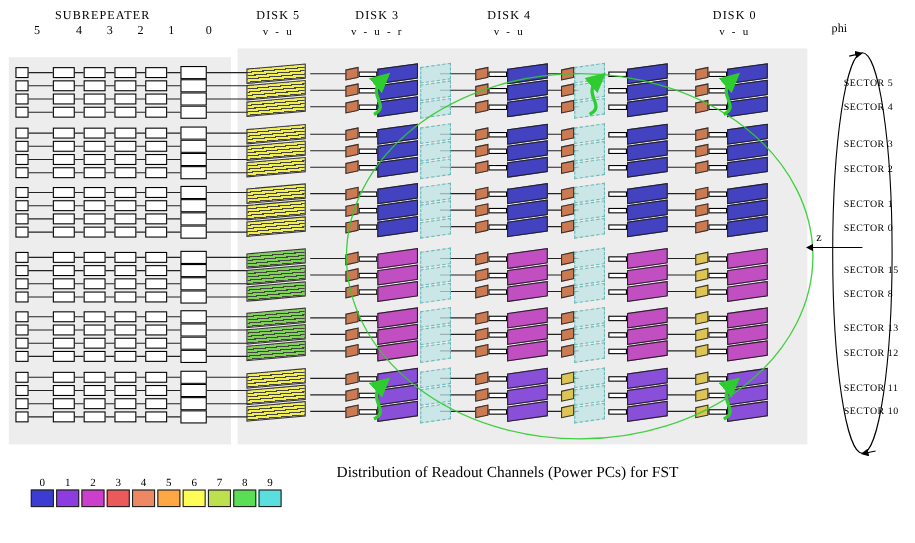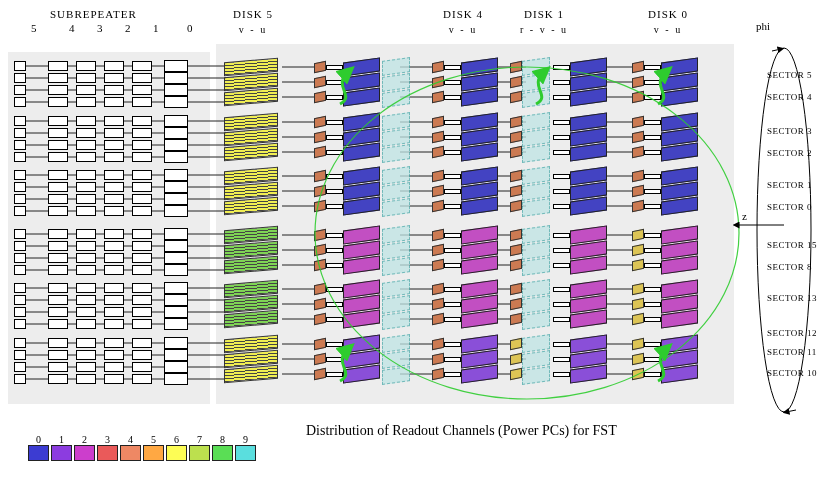--- a/index.html
+++ b/index.html
@@ -132,27 +132,27 @@
       <line x1="600" y1="344" x2="648" y2="344" stroke="#222222" stroke-width="1"></line>
       <line x1="600" y1="359" x2="648" y2="359" stroke="#222222" stroke-width="1"></line>
       <line x1="600" y1="374" x2="648" y2="374" stroke="#222222" stroke-width="1"></line>
     </svg>
 
   <div id="generated" class="lay">
       <div style="position: absolute; left: 208px; top: 8px; width: 90px; text-align: center;">
         <div style="font-size: 11px; letter-spacing: 1px;">DISK 5</div>
         <div style="font-size: 10px; letter-spacing: 2px; margin-top: 4px;">v - u</div>
       </div>
+      <div style="position: absolute; left: 298px; top: 8px; width: 90px; text-align: center;">
+        <div style="font-size: 11px; letter-spacing: 1px;">DISK 3</div>
+        <div style="font-size: 10px; letter-spacing: 2px; margin-top: 4px;">v - u - r</div>
+      </div>
       <div style="position: absolute; left: 418px; top: 8px; width: 90px; text-align: center;">
         <div style="font-size: 11px; letter-spacing: 1px;">DISK 4</div>
         <div style="font-size: 10px; letter-spacing: 2px; margin-top: 4px;">v - u</div>
-      </div>
-      <div style="position: absolute; left: 499px; top: 8px; width: 90px; text-align: center;">
-        <div style="font-size: 11px; letter-spacing: 1px;">DISK 1</div>
-        <div style="font-size: 10px; letter-spacing: 2px; margin-top: 4px;">r - v - u</div>
       </div>
       <div style="position: absolute; left: 623px; top: 8px; width: 90px; text-align: center;">
         <div style="font-size: 11px; letter-spacing: 1px;">DISK 0</div>
         <div style="font-size: 10px; letter-spacing: 2px; margin-top: 4px;">v - u</div>
       </div>
       <div style="position: absolute; left: 14px; top: 61px; width: 12px; height: 10px; background: rgb(255, 255, 255); border: 1px solid rgb(0, 0, 0); box-sizing: border-box;"></div>
       <div style="position: absolute; left: 48px; top: 61px; width: 20px; height: 10px; background: rgb(255, 255, 255); border: 1px solid rgb(0, 0, 0); box-sizing: border-box;"></div>
       <div style="position: absolute; left: 76px; top: 61px; width: 20px; height: 10px; background: rgb(255, 255, 255); border: 1px solid rgb(0, 0, 0); box-sizing: border-box;"></div>
       <div style="position: absolute; left: 104px; top: 61px; width: 20px; height: 10px; background: rgb(255, 255, 255); border: 1px solid rgb(0, 0, 0); box-sizing: border-box;"></div>
       <div style="position: absolute; left: 132px; top: 61px; width: 20px; height: 10px; background: rgb(255, 255, 255); border: 1px solid rgb(0, 0, 0); box-sizing: border-box;"></div>
@@ -604,16 +604,16 @@
 
 <div class="sector-label" style="top: 70px;">SECTOR 5</div>
     <div class="sector-label" style="top: 92px;">SECTOR 4</div>
     <div class="sector-label" style="top: 126px;">SECTOR 3</div>
     <div class="sector-label" style="top: 148px;">SECTOR 2</div>
     <div class="sector-label" style="top: 180px;">SECTOR 1</div>
     <div class="sector-label" style="top: 202px;">SECTOR 0</div>
     <div class="sector-label" style="top: 240px;">SECTOR 15</div>
     <div class="sector-label" style="top: 262px;">SECTOR 8</div>
     <div class="sector-label" style="top: 293px;">SECTOR 13</div>
-    <div class="sector-label" style="top: 328px;">SECTOR 12</div>
+    <div class="sector-label" style="top: 316px;">SECTOR 12</div>
     <div class="sector-label" style="top: 347px;">SECTOR 11</div>
     <div class="sector-label" style="top: 368px;">SECTOR 10</div>
   </div>
 
 </body></html>

